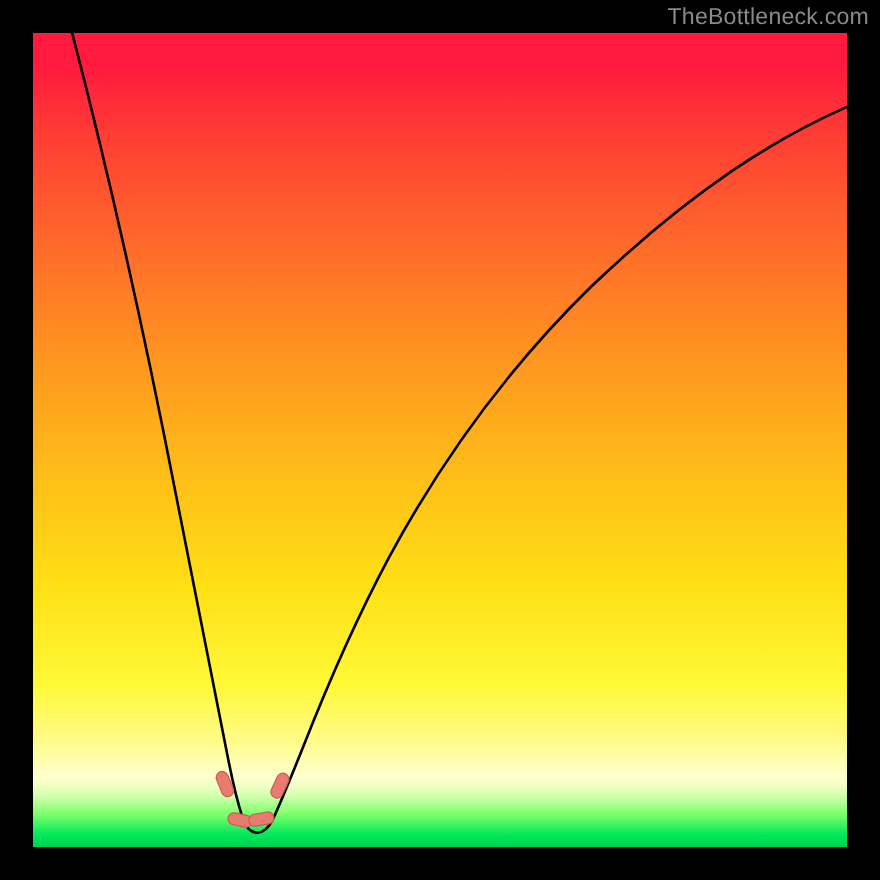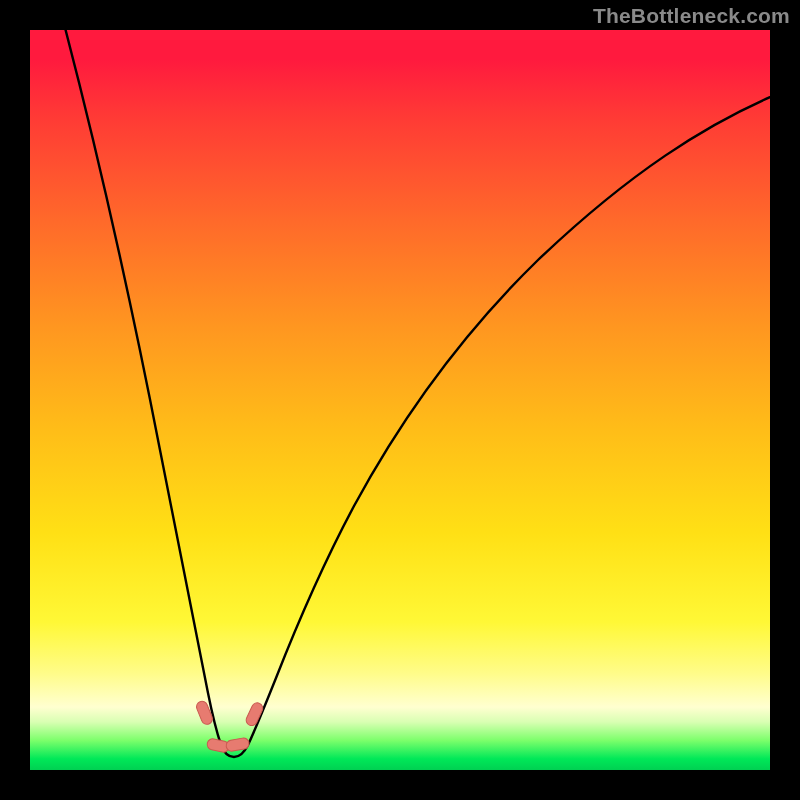--- a/index.html
+++ b/index.html
@@ -53,21 +53,21 @@
     inset: 0;
     width: 740px;
     height: 740px;
   }
   .watermark {
     position: absolute;
     top: 4px;
     right: 10px;
     color: #8a8a8a;
     font-size: 21px;
-    font-weight: 700;
+    font-weight: 400;
     letter-spacing: 0.2px;
   }
 </style>
 </head>
 <body>
 
 <div class="frame">
   <div class="plot">
     <div class="gradient"></div>
     <svg class="curve" viewBox="0 0 740 740" preserveAspectRatio="none">

